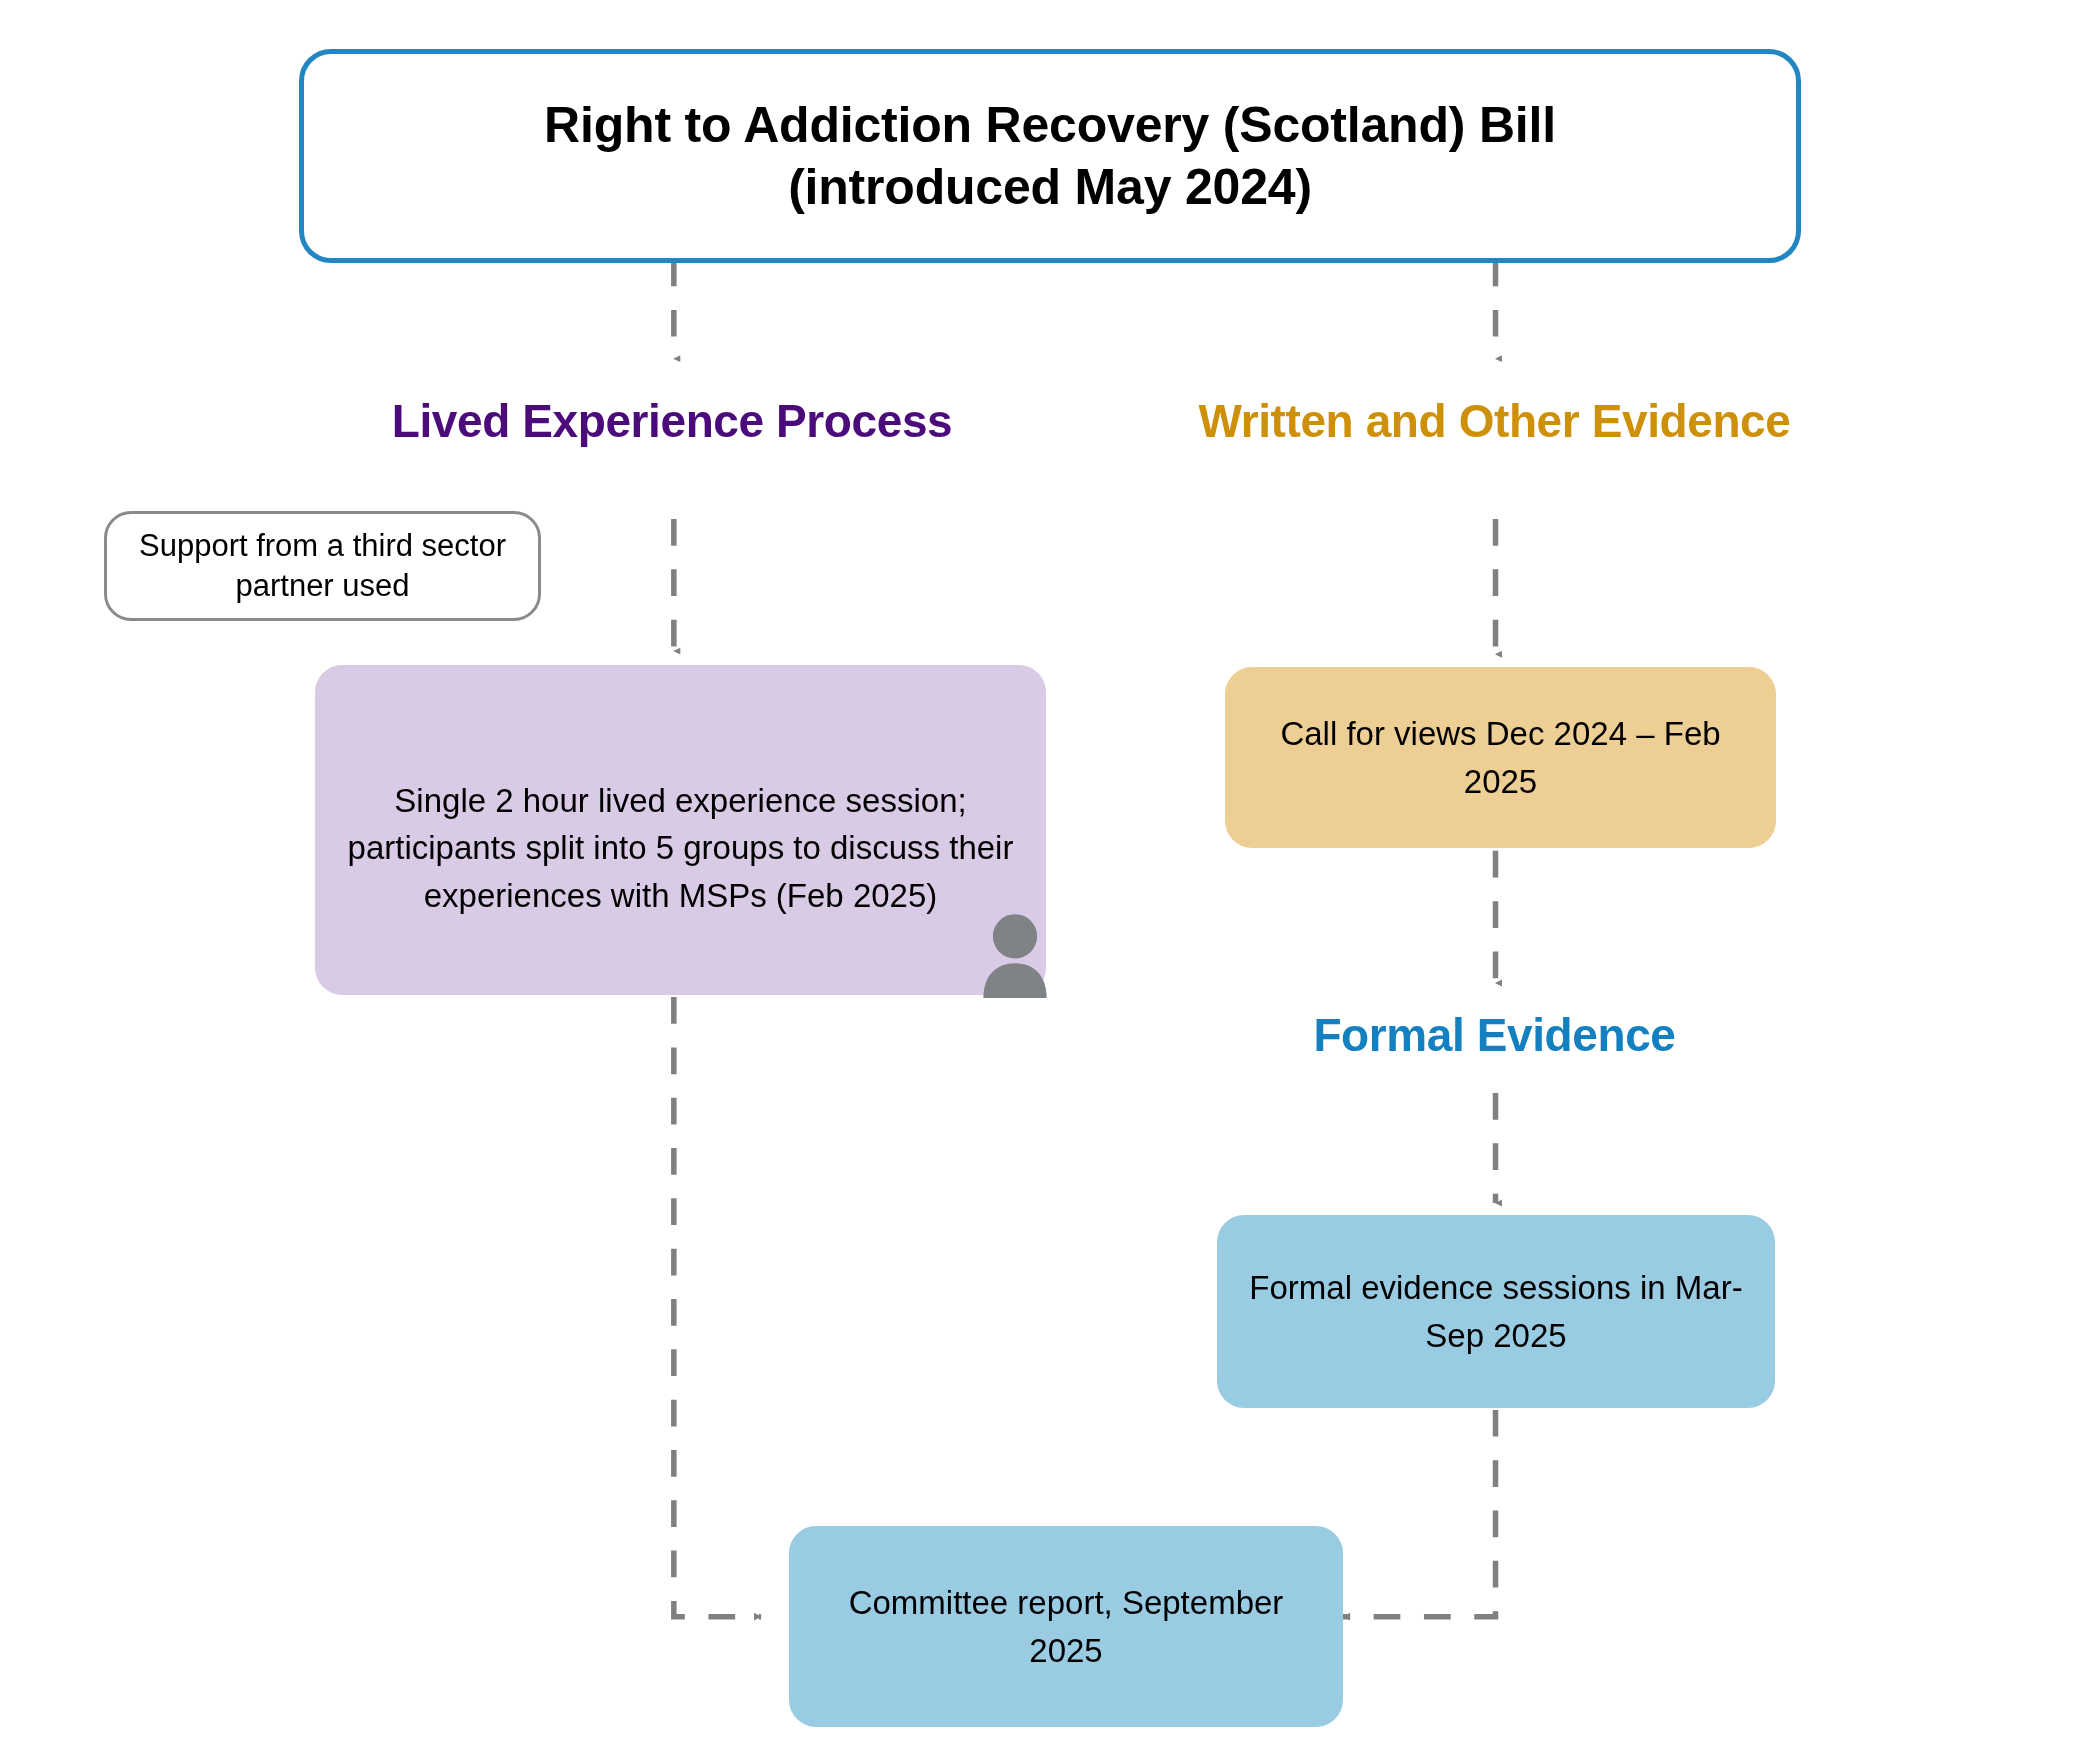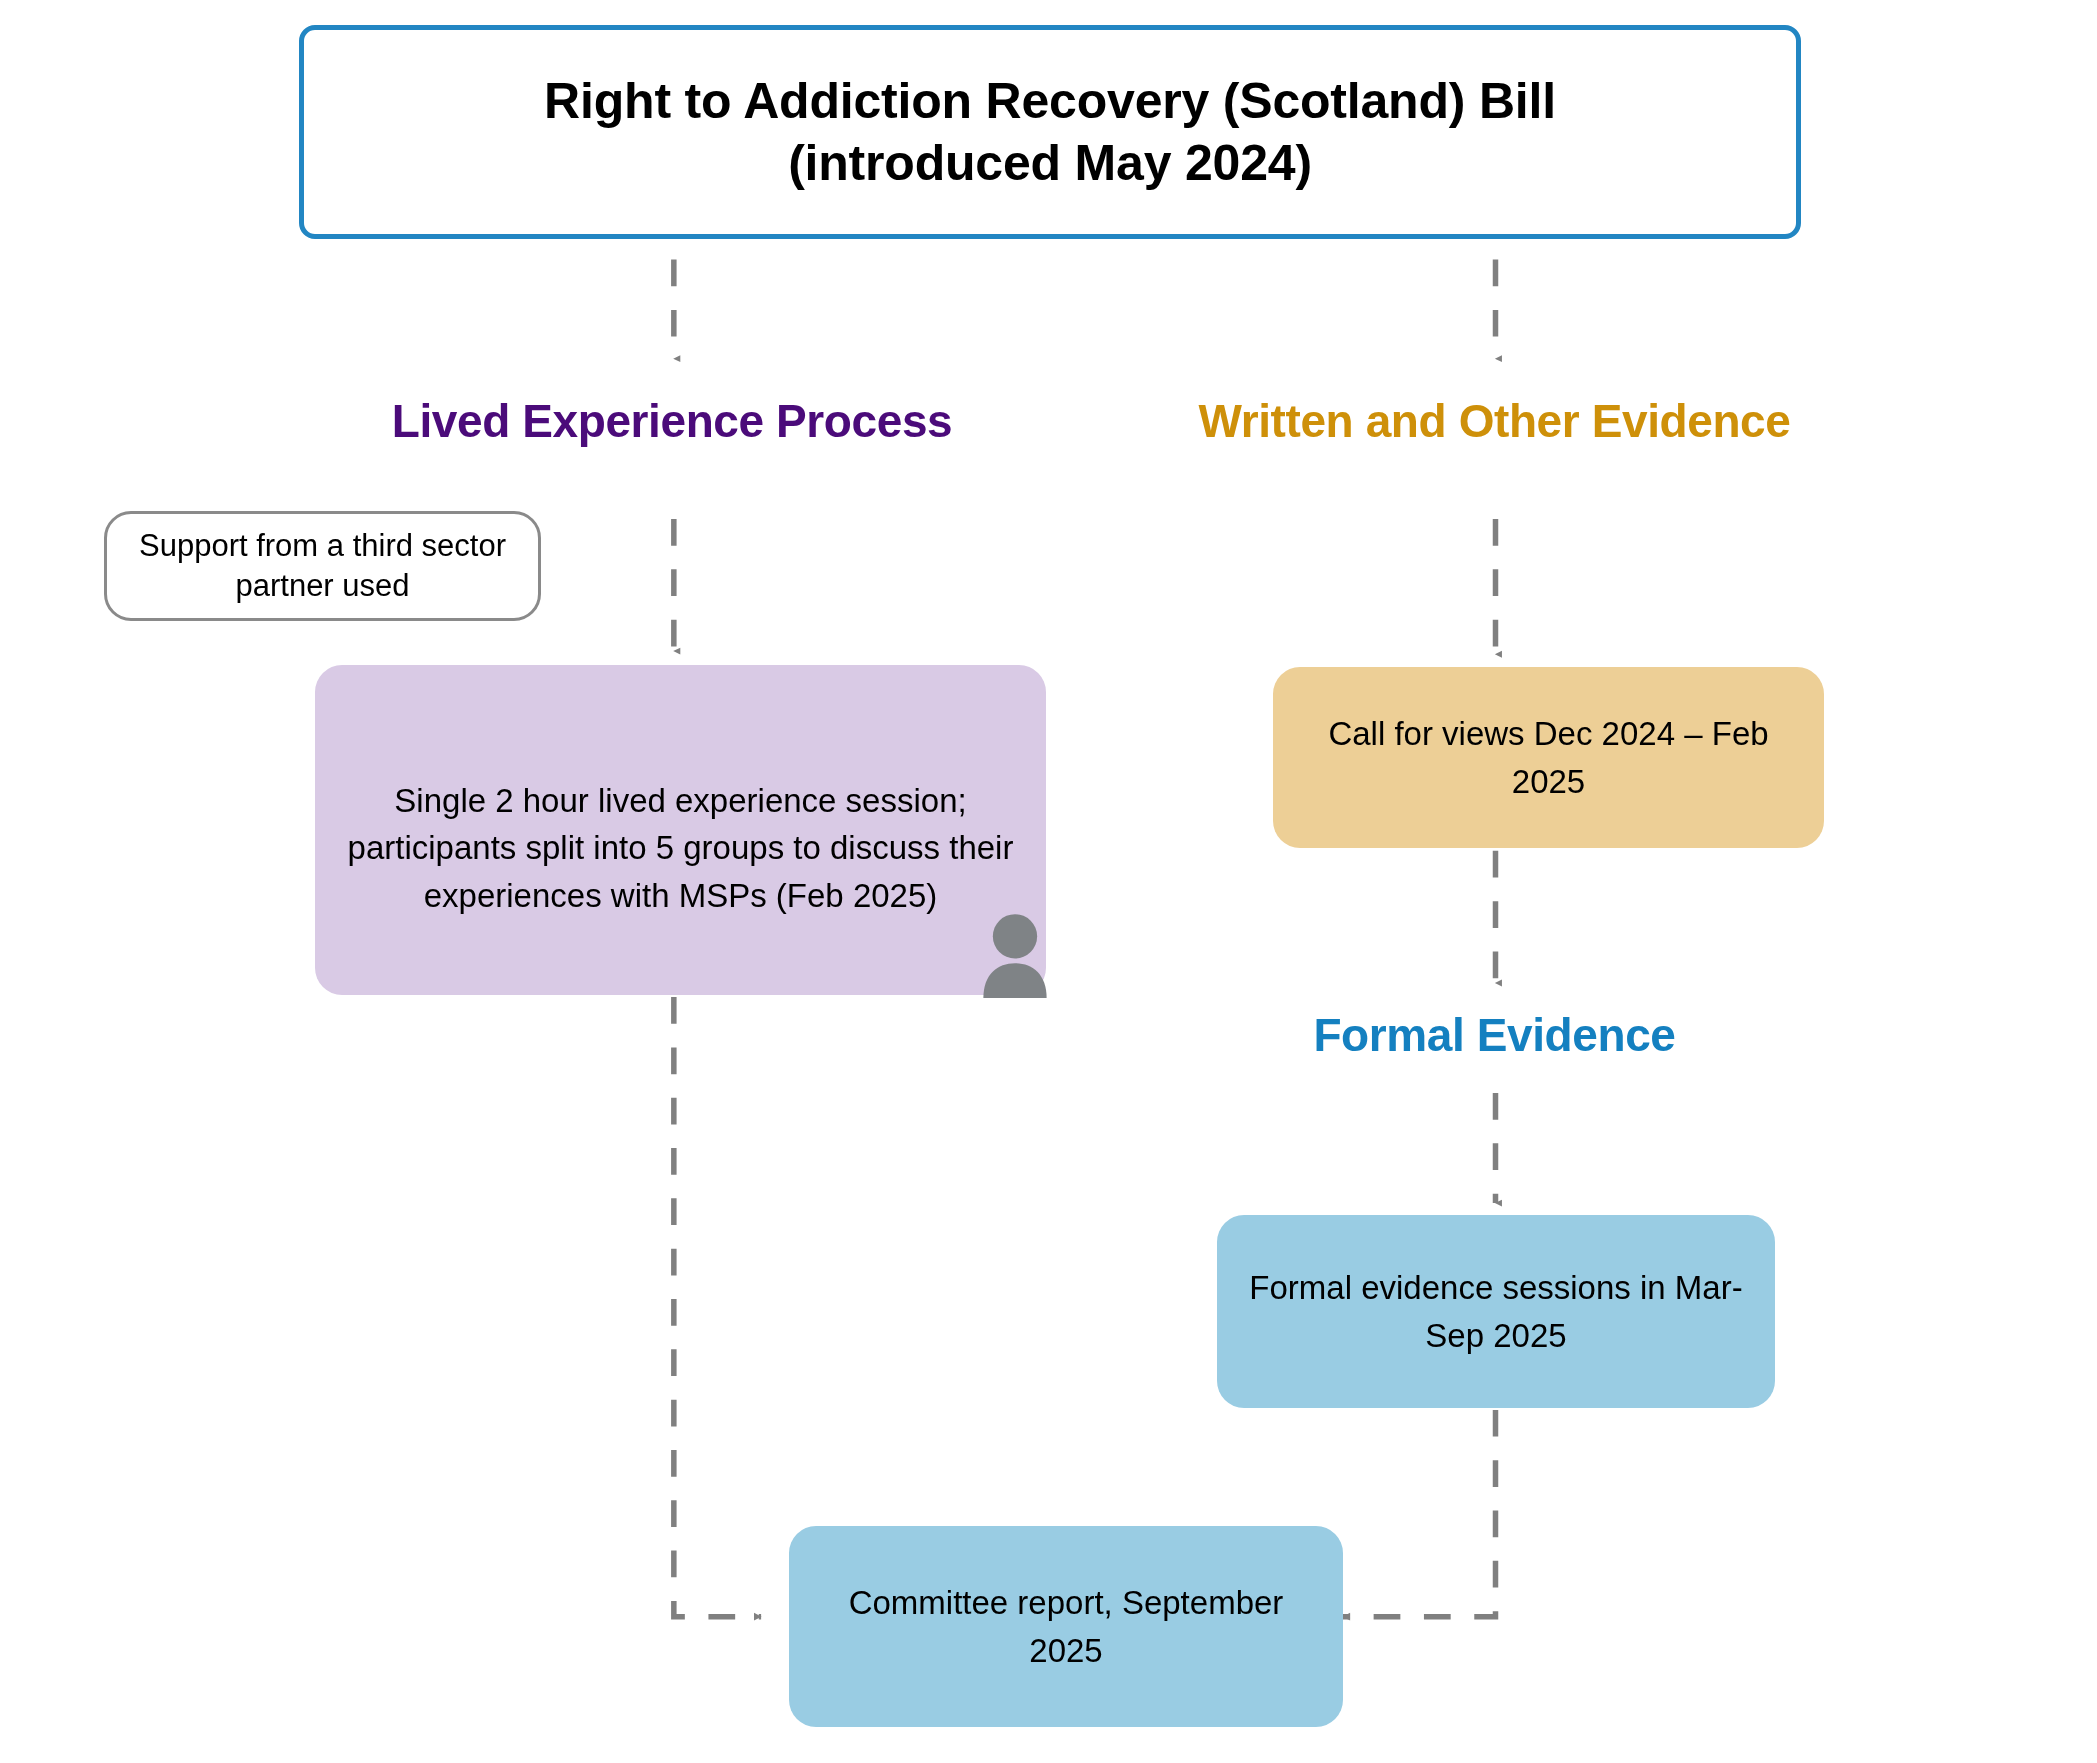--- a/index.html
+++ b/index.html
@@ -22,25 +22,25 @@
     width: 2097px;
     height: 1763px;
     pointer-events: none;
   }
 
   .node { position: absolute; }
 
   
   .bill-box {
     left: 299px;
-    top: 25px;
+    top: 49px;
     width: 1502px;
     height: 214px;
     border: 5.5px solid #2286C3;
-    border-radius: 16px;
+    border-radius: 32px;
     background: #ffffff;
     display: flex;
     align-items: center;
     justify-content: center;
     text-align: center;
   }
   .bill-title {
     font-size: 50px;
     font-weight: bold;
     color: #000000;
@@ -118,21 +118,20 @@
     background: #D9CAE5;
   }
   .box-lived .txt { font-size: 33px; margin-top: 36px; }
 
   .box-callforviews {
     left: 1225px;
     top: 667px;
     width: 551px;
     height: 181px;
     background: #EDCF96;
-    margin-left: 48px;
   }
   .box-callforviews .txt { font-size: 33px; }
 
   .box-formal {
     left: 1217px;
     top: 1215px;
     width: 558px;
     height: 193px;
     background: #99CCE3;
   }

